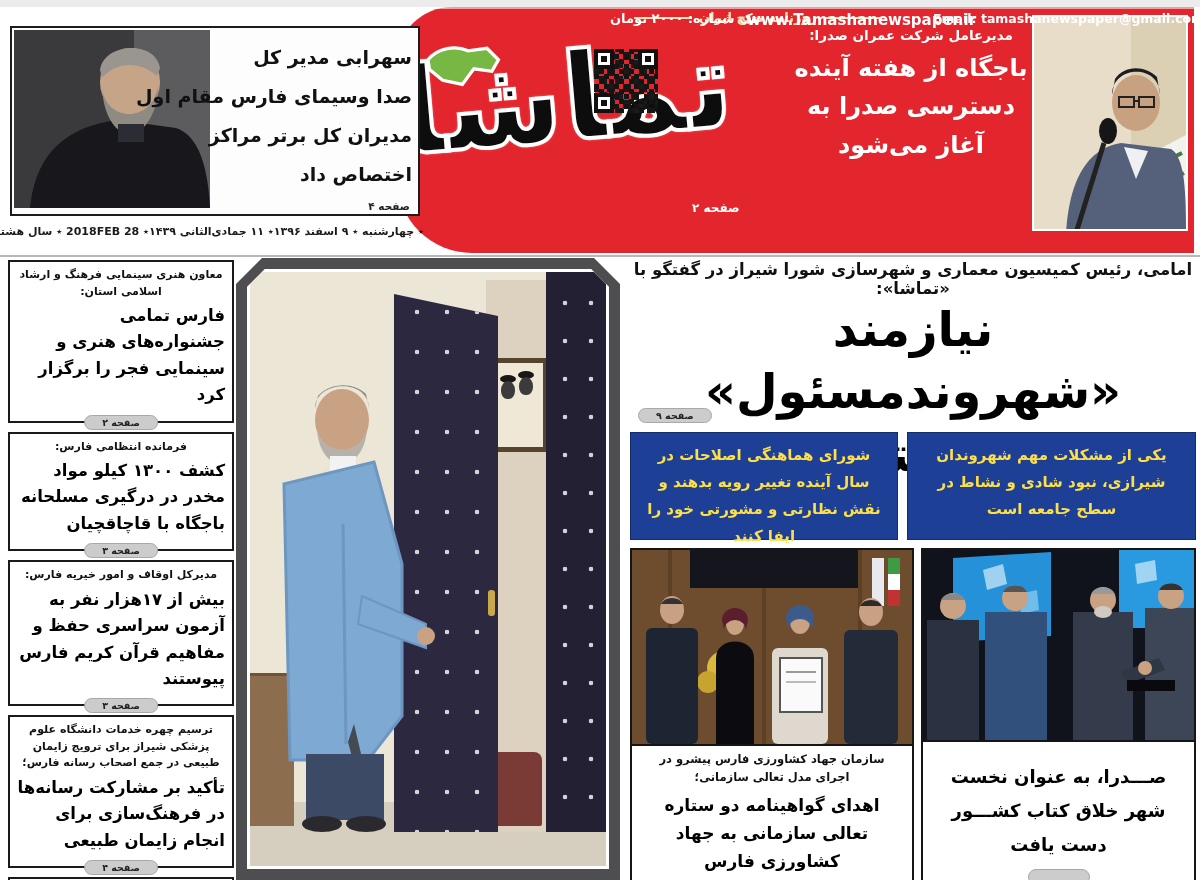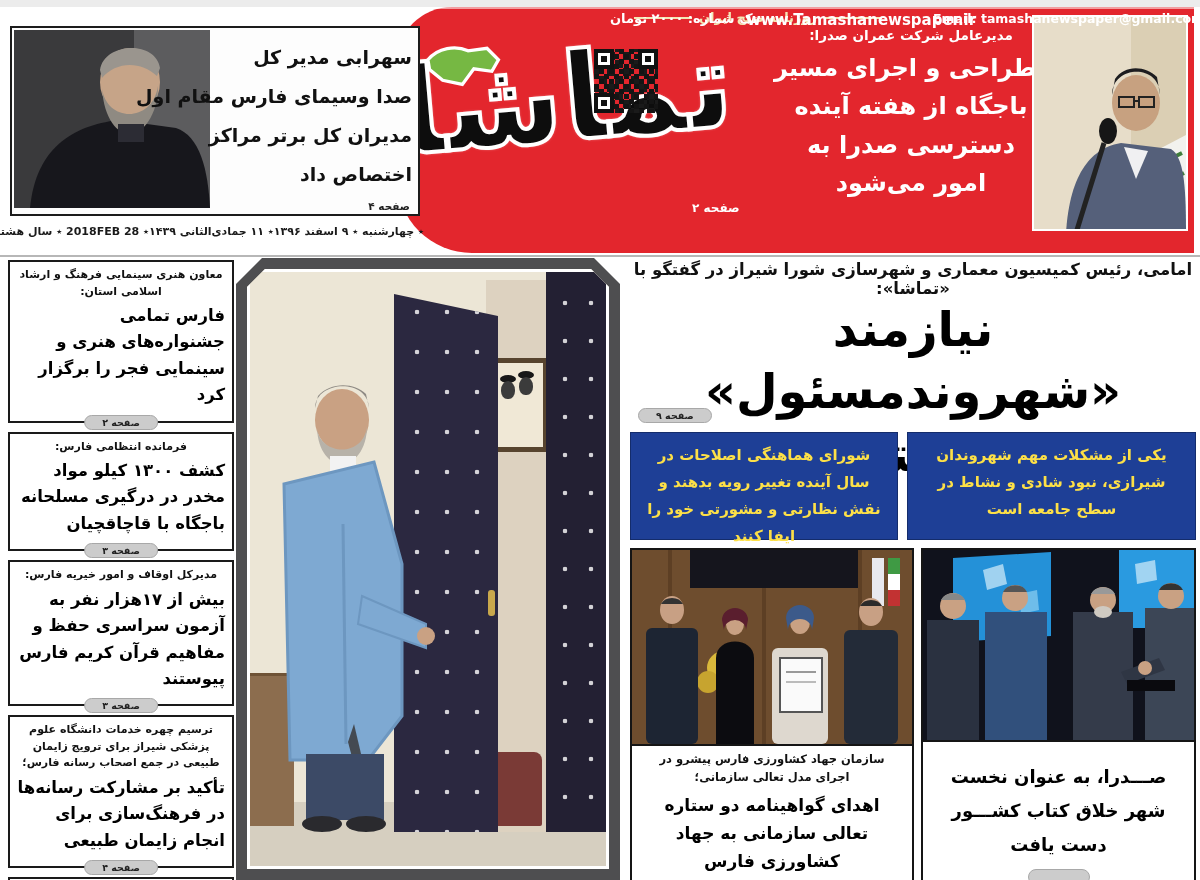--- a/index.html
+++ b/index.html
@@ -135,24 +135,23 @@
   <div class="abs qr">
     <span class="f tl"></span>
       <span class="f tr"></span>
       <span class="f bl"></span>
   </div>
 
   <span class="abs page2ref">صفحه ۲</span>
 
   <div class="abs rstory-kicker">مدیرعامل شرکت عمران صدرا:</div>
   <div class="abs rstory-head">
-    <span>طراحی و اجرای مسیر</span>
     <span>باجگاه از هفته آینده</span>
     <span>دسترسی صدرا به</span>
-    <span>امور می‌شود</span>
+    <span>آغاز می‌شود</span>
   </div>
 
   <div class="abs rphoto">
     <svg viewBox="0 0 150 216" width="150" height="216">
       <rect width="150" height="216" fill="#e7ddc9"></rect>
       <rect x="95" width="55" height="216" fill="#dbcfb4"></rect>
       <polygon points="108,140 150,118 150,216 108,216" fill="#f2f2ee"></polygon>
       <line x1="118" y1="150" x2="146" y2="136" stroke="#3f7d3a" stroke-width="4"></line>
       <line x1="120" y1="170" x2="148" y2="156" stroke="#3f7d3a" stroke-width="4"></line>
       <path d="M30,216 C34,150 60,130 85,126 L135,132 C148,140 150,170 150,216 Z" fill="#55607a"></path>

